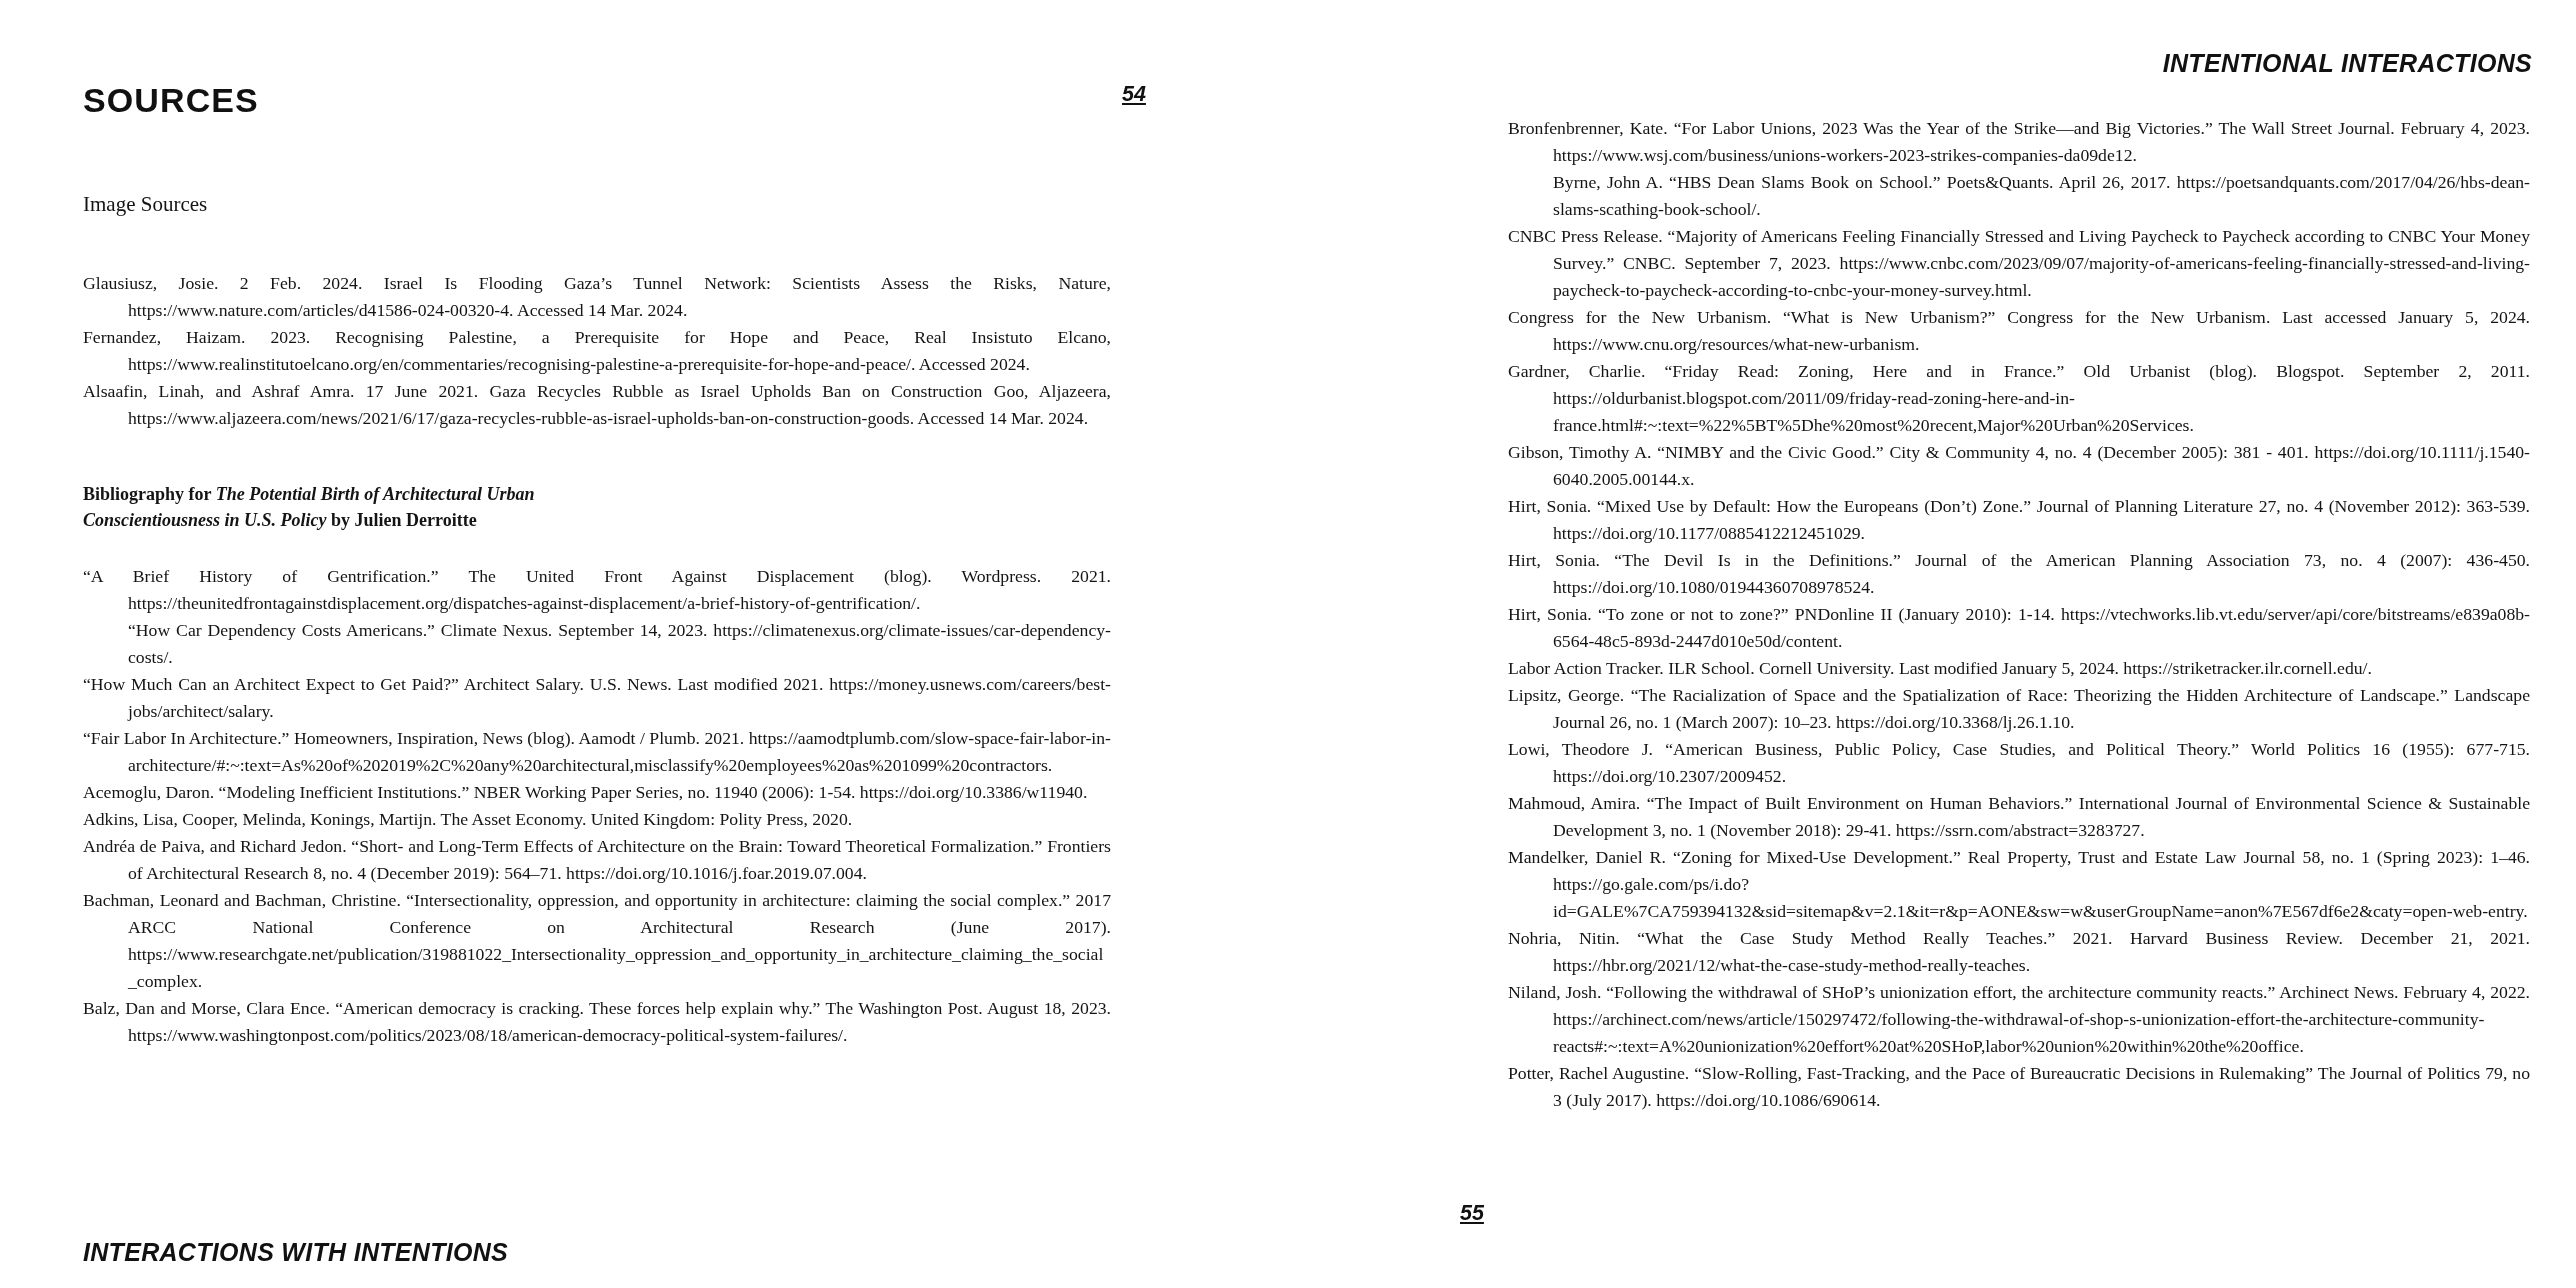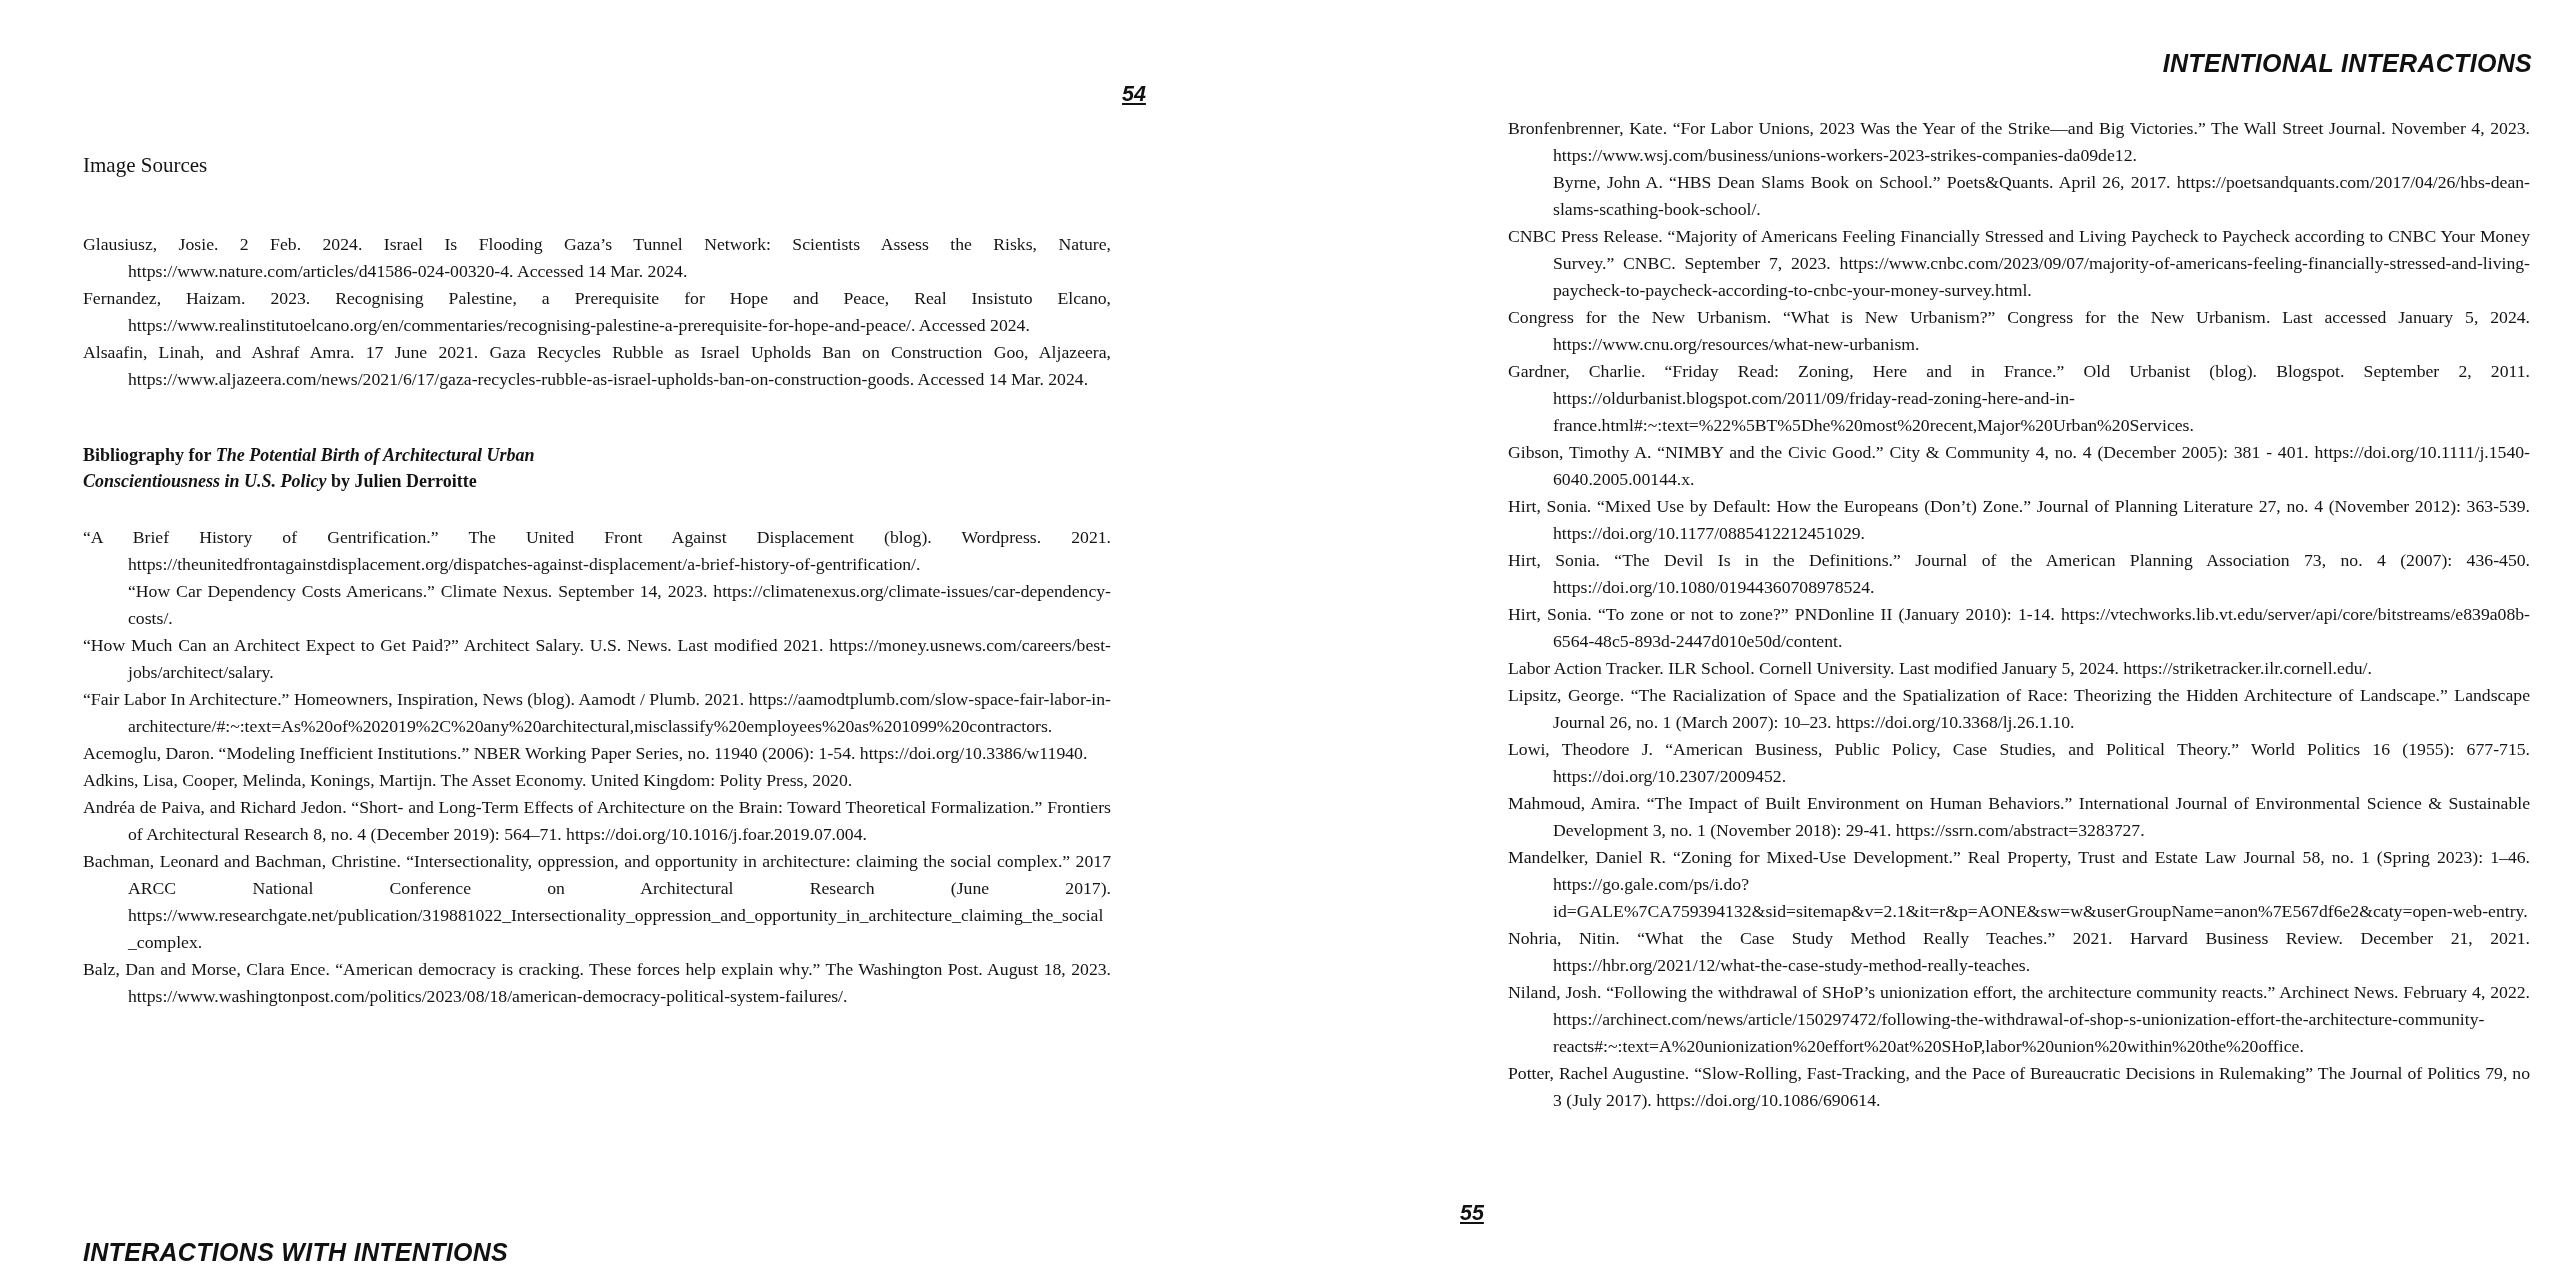--- a/index.html
+++ b/index.html
@@ -71,20 +71,21 @@
   }
   .footer-left  { left: 83px; top: 1238px; }
   .header-right { right: 44px; top: 49px; }
 </style>
 </head>
 <body>
 
 <div class="spread">
 
   <section class="page-left">
+    <h1 class="sources-title">SOURCES</h1>
 
     <h2 class="sub-heading">Image Sources</h2>
 
     <div class="entries image-entries">
 
         <p class="entry">Glausiusz, Josie. 2 Feb. 2024. Israel Is Flooding Gaza’s Tunnel Network: Scientists Assess the Risks, Nature, https://www.nature.com/articles/d41586-024-00320-4. Accessed 14 Mar. 2024.</p>
 
 
         <p class="entry">Fernandez, Haizam. 2023. Recognising Palestine, a Prerequisite for Hope and Peace, Real Insistuto Elcano, https://www.realinstitutoelcano.org/en/commentaries/recognising-palestine-a-prerequisite-for-hope-and-peace/. Accessed 2024.</p>
 
@@ -114,21 +115,21 @@
         <p class="entry">Balz, Dan and Morse, Clara Ence. “American democracy is cracking. These forces help explain why.” The Washington Post. August 18, 2023. https://www.washingtonpost.com/politics/2023/08/18/american-democracy-political-system-failures/.</p>
       </div>
   </section>
 
   <div class="page-number pn-left">54</div>
   <div class="running footer-left">INTERACTIONS WITH INTENTIONS</div>
 
   <section class="page-right">
     <div class="entries">
 
-        <p class="entry">Bronfenbrenner, Kate. “For Labor Unions, 2023 Was the Year of the Strike—and Big Victories.” The Wall Street Journal. November 4, 2023. https://www.wsj.com/business/unions-workers-2023-strikes-companies-da09de12.</p>
+        <p class="entry">Bronfenbrenner, Kate. “For Labor Unions, 2023 Was the Year of the Strike—and Big Victories.” The Wall Street Journal. February 4, 2023. https://www.wsj.com/business/unions-workers-2023-strikes-companies-da09de12.</p>
 
         <p class="entry indent-first">Byrne, John A. “HBS Dean Slams Book on School.” Poets&amp;Quants. April 26, 2017. https://poetsandquants.com/2017/04/26/hbs-dean-slams-scathing-book-school/.</p>
 
         <p class="entry">CNBC Press Release. “Majority of Americans Feeling Financially Stressed and Living Paycheck to Paycheck according to CNBC Your Money Survey.” CNBC. September 7, 2023. https://www.cnbc.com/2023/09/07/majority-of-americans-feeling-financially-stressed-and-living-paycheck-to-paycheck-according-to-cnbc-your-money-survey.html.</p>
 
         <p class="entry">Congress for the New Urbanism. “What is New Urbanism?” Congress for the New Urbanism. Last accessed January 5, 2024. https://www.cnu.org/resources/what-new-urbanism.</p>
 
         <p class="entry">Gardner, Charlie. “Friday Read: Zoning, Here and in France.” Old Urbanist (blog). Blogspot. September 2, 2011. https://oldurbanist.blogspot.com/2011/09/friday-read-zoning-here-and-in-france.html#:~:text=%22%5BT%5Dhe%20most%20recent,Major%20Urban%20Services.</p>
 
         <p class="entry">Gibson, Timothy A. “NIMBY and the Civic Good.” City &amp; Community 4, no. 4 (December 2005): 381 - 401. https://doi.org/10.1111/j.1540-6040.2005.00144.x.</p>

